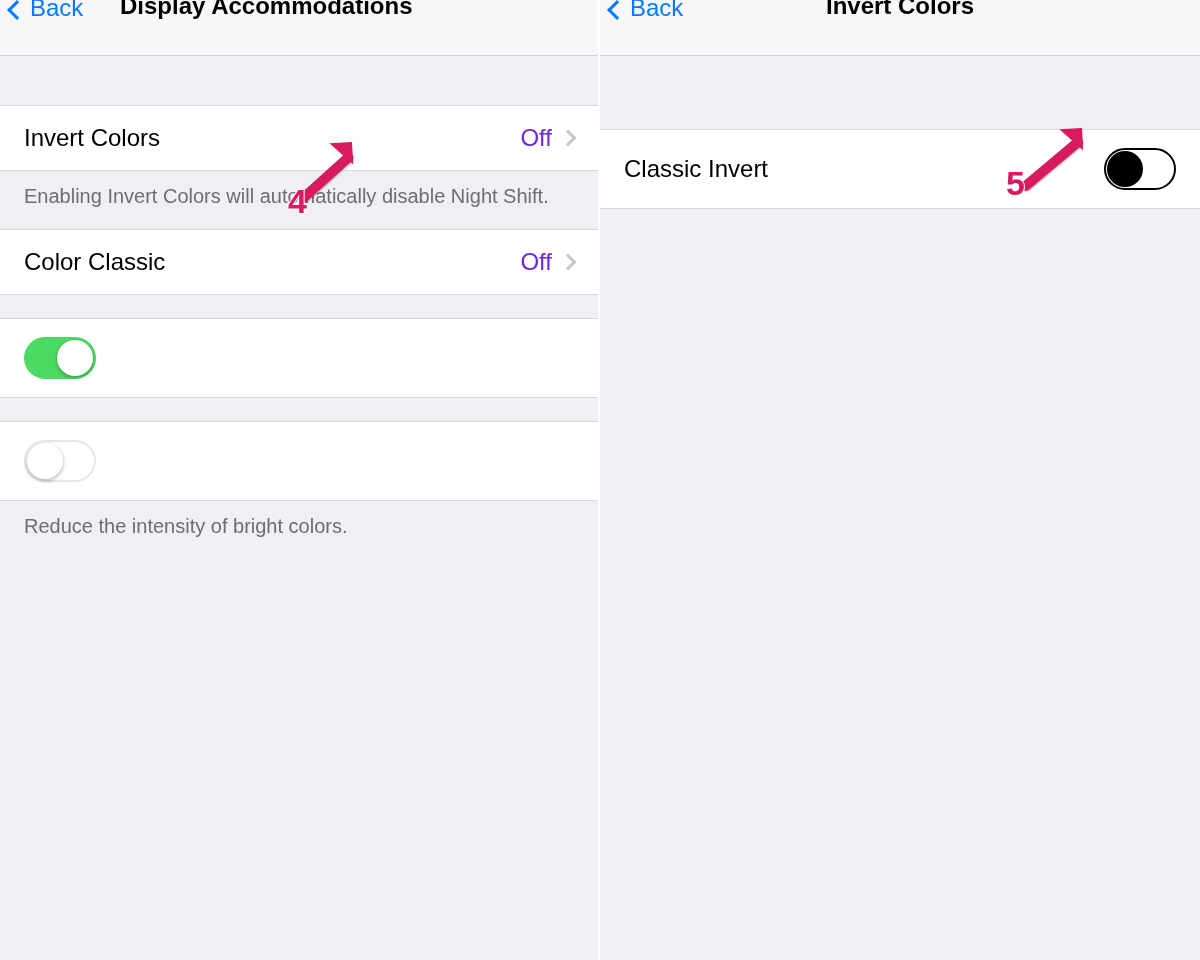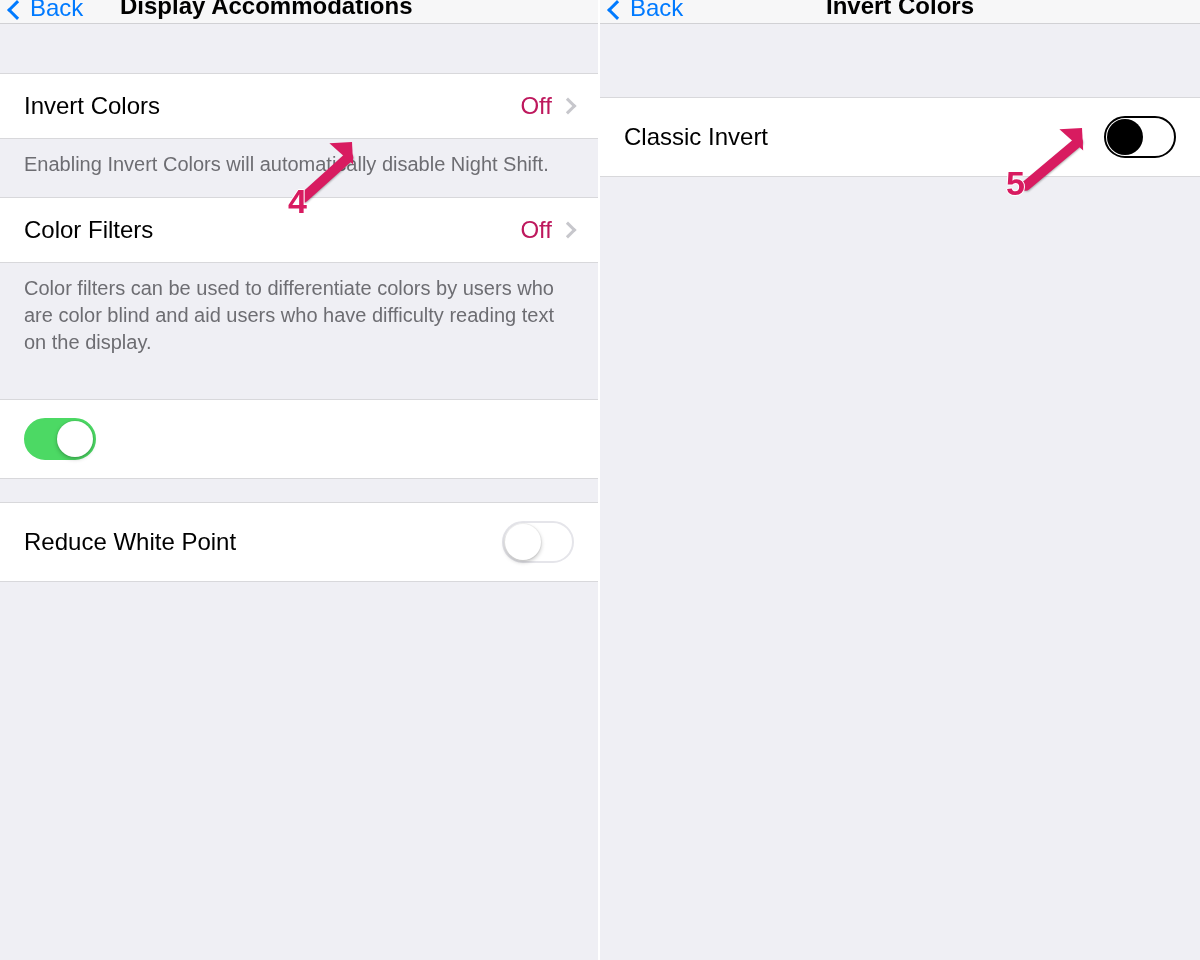--- a/index.html
+++ b/index.html
@@ -14,21 +14,21 @@
   .container { display: flex; width: 1200px; height: 960px; }
   .pane {
     width: 600px;
     height: 960px;
     background: #efeff4;
     position: relative;
     overflow: hidden;
   }
   .pane-left { border-right: 2px solid #fff; }
   .header {
-    height: 24px;
+    height: 56px;
     background: #f7f7f8;
     border-bottom: 1px solid #d1d1d4;
     position: relative;
   }
   .back {
     position: absolute;
     left: 10px; top: -6px;
     display: flex; align-items: center;
     color: #007aff;
     font-size: 24px;
@@ -61,21 +61,21 @@
     border-bottom: 1px solid #d8d8db;
     padding: 18px 24px;
     display: flex;
     align-items: center;
     justify-content: space-between;
     font-size: 24px;
     color: #000;
     margin-top: -1px;
   }
   .row .right { display: flex; align-items: center; gap: 10px; }
-  .value { color: #be185d; font-size: 24px; }
+  .value { color: #6d28d9; font-size: 24px; }
   .chev-right {
     display: inline-block;
     width: 12px; height: 12px;
     border-top: 3px solid #c7c7cc;
     border-right: 3px solid #c7c7cc;
     transform: rotate(45deg);
   }
   .footer-text {
     padding: 12px 24px 20px 24px;
     color: #6d6d72;
@@ -148,44 +148,43 @@
     <div class="row">
       <span>Invert Colors</span>
       <span class="right">
         <span class="value">Off</span>
         <span class="chev-right"></span>
       </span>
     </div>
     <div class="footer-text">Enabling Invert Colors will automatically disable Night Shift.</div>
 
     <div class="row">
-      <span>Color Filters</span>
+      <span>Color Classic</span>
       <span class="right">
         <span class="value">Off</span>
         <span class="chev-right"></span>
       </span>
     </div>
-    <div class="footer-text">Color filters can be used to differentiate colors by users who are color blind and aid users who have difficulty reading text on the display.</div>
 
     <div class="gap"></div>
 
     <div class="row">
       <span class="toggle on-green">
           <span class="knob"></span>
         </span>
     </div>
 
     <div class="gap"></div>
 
     <div class="row">
-      <span>Reduce White Point</span>
       <span class="toggle">
           <span class="knob"></span>
         </span>
     </div>
+    <div class="footer-text">Reduce the intensity of bright colors.</div>
 
     <div class="anno" style="left:0;top:0;width:600px;height:300px;">
       <div class="arrow-shaft" style="left:300px; top:196px; width:70px; transform: rotate(-42deg);"></div>
       <div class="arrow-head" style="left:336px; top:126px; border-bottom-color:#d81b60; transform: rotate(42deg);"></div>
       <div class="anno-num" style="left:288px; top:182px;">4</div>
     </div>
   </div>
 
   <div class="pane">
     <div class="header">

